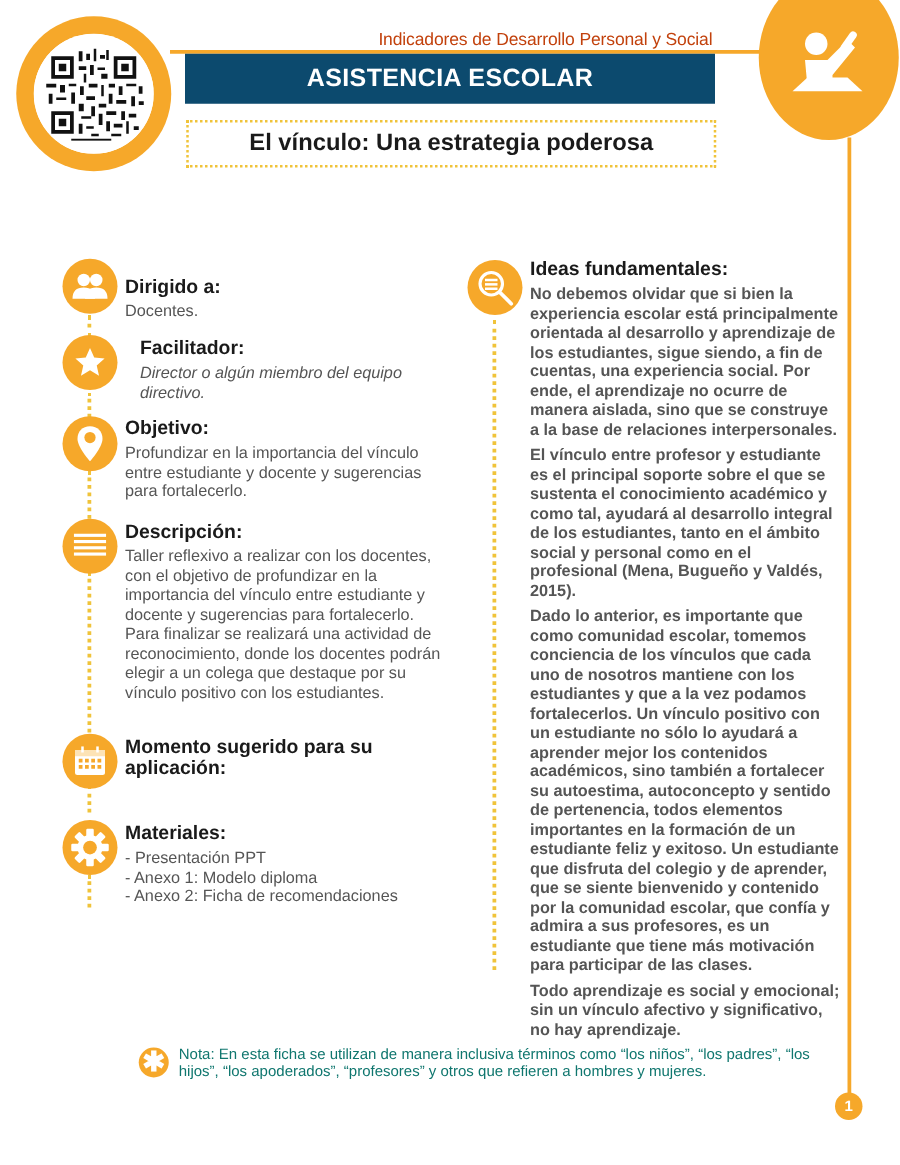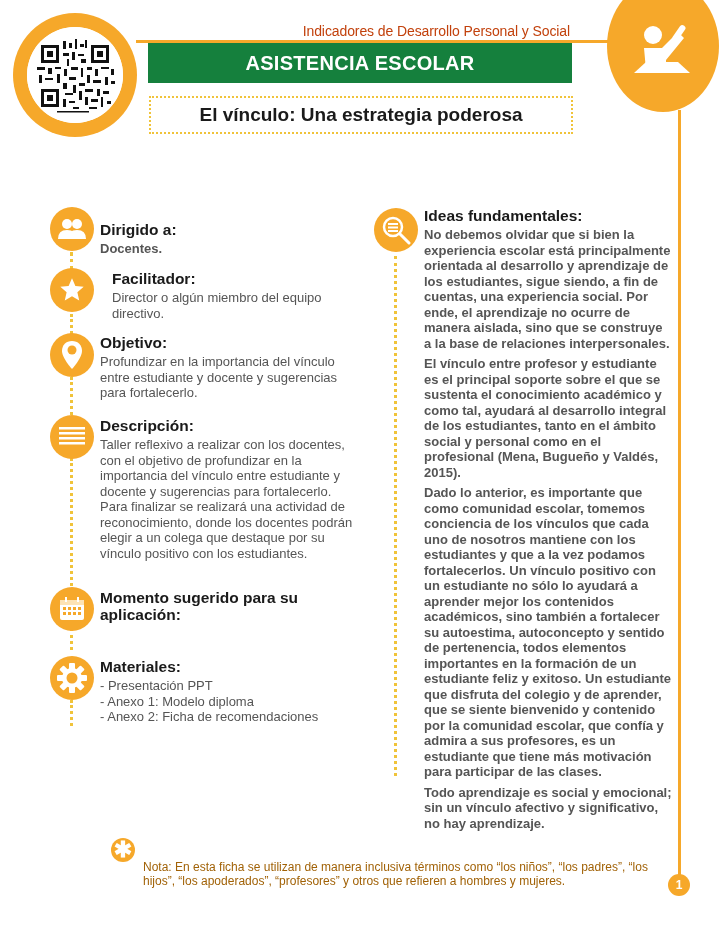--- a/index.html
+++ b/index.html
@@ -20,21 +20,21 @@
     left: 27px; top: 27px; width: 96px; height: 96px; border-radius: 50%;
     background: #ffffff; overflow: hidden;
   }
   .qr-connector { left: 136px; top: 40px; width: 12px; height: 3px; background: #f6a82a; }
   .subtitle {
     left: 150px; top: 23px; width: 420px; text-align: right;
     font-size: 14px; color: #c2410c; letter-spacing: -0.1px;
   }
   .top-line { left: 148px; top: 40px; width: 470px; height: 3px; background: #f6a82a; }
   .banner {
-    left: 148px; top: 43px; width: 424px; height: 40px; background: #15803d;
+    left: 148px; top: 43px; width: 424px; height: 40px; background: #0c4a6e;
     display: flex; align-items: center; justify-content: center;
     color: #fff; font-weight: bold; font-size: 20px; letter-spacing: 0.3px;
   }
   .title-box {
     left: 149px; top: 96px; width: 420px; height: 34px;
     border: 2px dotted #f0c33a; display: flex; align-items: center; justify-content: center;
     font-weight: bold; font-size: 19px; color: #1a1a1a;
   }
   .hand-circle-top { left: 607px; top: -20px; width: 112px; height: 132px; border-radius: 50%; background: #f6a82a; }
   .right-line { left: 678px; top: 110px; width: 3px; height: 765px; background: #f6a82a; }
@@ -50,21 +50,21 @@
   .sec-title { font-weight: bold; font-size: 15.5px; color: #1a1a1a; line-height: 17px; }
   .sec-text { font-size: 13px; line-height: 15.5px; color: #555; }
   .sec-text p { margin: 0 0 5px 0; font-weight: bold; }
   .list-line { display: block; }
 
   .left-col { left: 100px; width: 255px; }
   .right-col { left: 424px; width: 248px; }
 
   .note-icon { left: 111px; top: 838px; width: 24px; height: 24px; border-radius: 50%; background: #f6a82a;
     display: flex; align-items: center; justify-content: center; color: #fff; font-weight: bold; font-size: 22px; line-height: 24px; }
-  .note-text { left: 143px; top: 836px; width: 520px; font-size: 12px; line-height: 14px; color: #a16207; margin-top: 24px; }
+  .note-text { left: 143px; top: 836px; width: 520px; font-size: 12px; line-height: 14px; color: #0f766e; }
 
   .page-num { left: 668px; top: 874px; width: 22px; height: 22px; border-radius: 50%; background: #f6a82a;
     color: #fff; font-weight: bold; font-size: 12px; display: flex; align-items: center; justify-content: center; }
 </style>
 </head>
 <body>
 
 <div class="abs qr-ring"></div>
 <div class="abs qr-inner">
   <svg width="96" height="96" viewBox="0 0 96 96">
@@ -155,31 +155,31 @@
 <div class="abs icon-circle" style="left:50px; top:207px;">
   <svg width="30" height="24" viewBox="0 0 30 24">
       <circle cx="10" cy="7" r="5" fill="#fff"></circle>
       <path d="M1 22 Q1 13 10 13 Q19 13 19 22 Z" fill="#fff"></path>
       <circle cx="20" cy="7" r="5" fill="#fff"></circle>
       <path d="M11 22 Q11 13 20 13 Q29 13 29 22 Z" fill="#fff"></path>
     </svg>
 </div>
 <div class="abs left-col" style="top:221px;">
   <div class="sec-title">Dirigido a:</div>
-  <div class="sec-text" style="margin-top:3px;font-weight:bold;">Docentes.</div>
+  <div class="sec-text" style="margin-top:3px;">Docentes.</div>
 </div>
 
 <div class="abs icon-circle" style="left:50px; top:268px;">
   <svg width="28" height="28" viewBox="0 0 24 24">
       <path d="M12 2 L14.9 8.6 L22 9.3 L16.6 14 L18.2 21 L12 17.3 L5.8 21 L7.4 14 L2 9.3 L9.1 8.6 Z" fill="#fff"></path>
     </svg>
 </div>
 <div class="abs left-col" style="top:270px;margin-left:12px;">
   <div class="sec-title">Facilitador:</div>
-  <div class="sec-text" style="margin-top:3px;">Director o algún miembro del equipo directivo.</div>
+  <div class="sec-text" style="margin-top:3px;font-style:italic;">Director o algún miembro del equipo directivo.</div>
 </div>
 
 <div class="abs icon-circle" style="left:50px; top:333px;">
   <svg width="22" height="30" viewBox="0 0 22 30">
       <path d="M11 1 C5 1 1 5 1 11 C1 18 11 29 11 29 C11 29 21 18 21 11 C21 5 17 1 11 1 Z" fill="#fff"></path>
       <circle cx="11" cy="10" r="4.5" fill="#f6a82a"></circle>
     </svg>
 </div>
 <div class="abs left-col" style="top:334px;">
   <div class="sec-title">Objetivo:</div>

